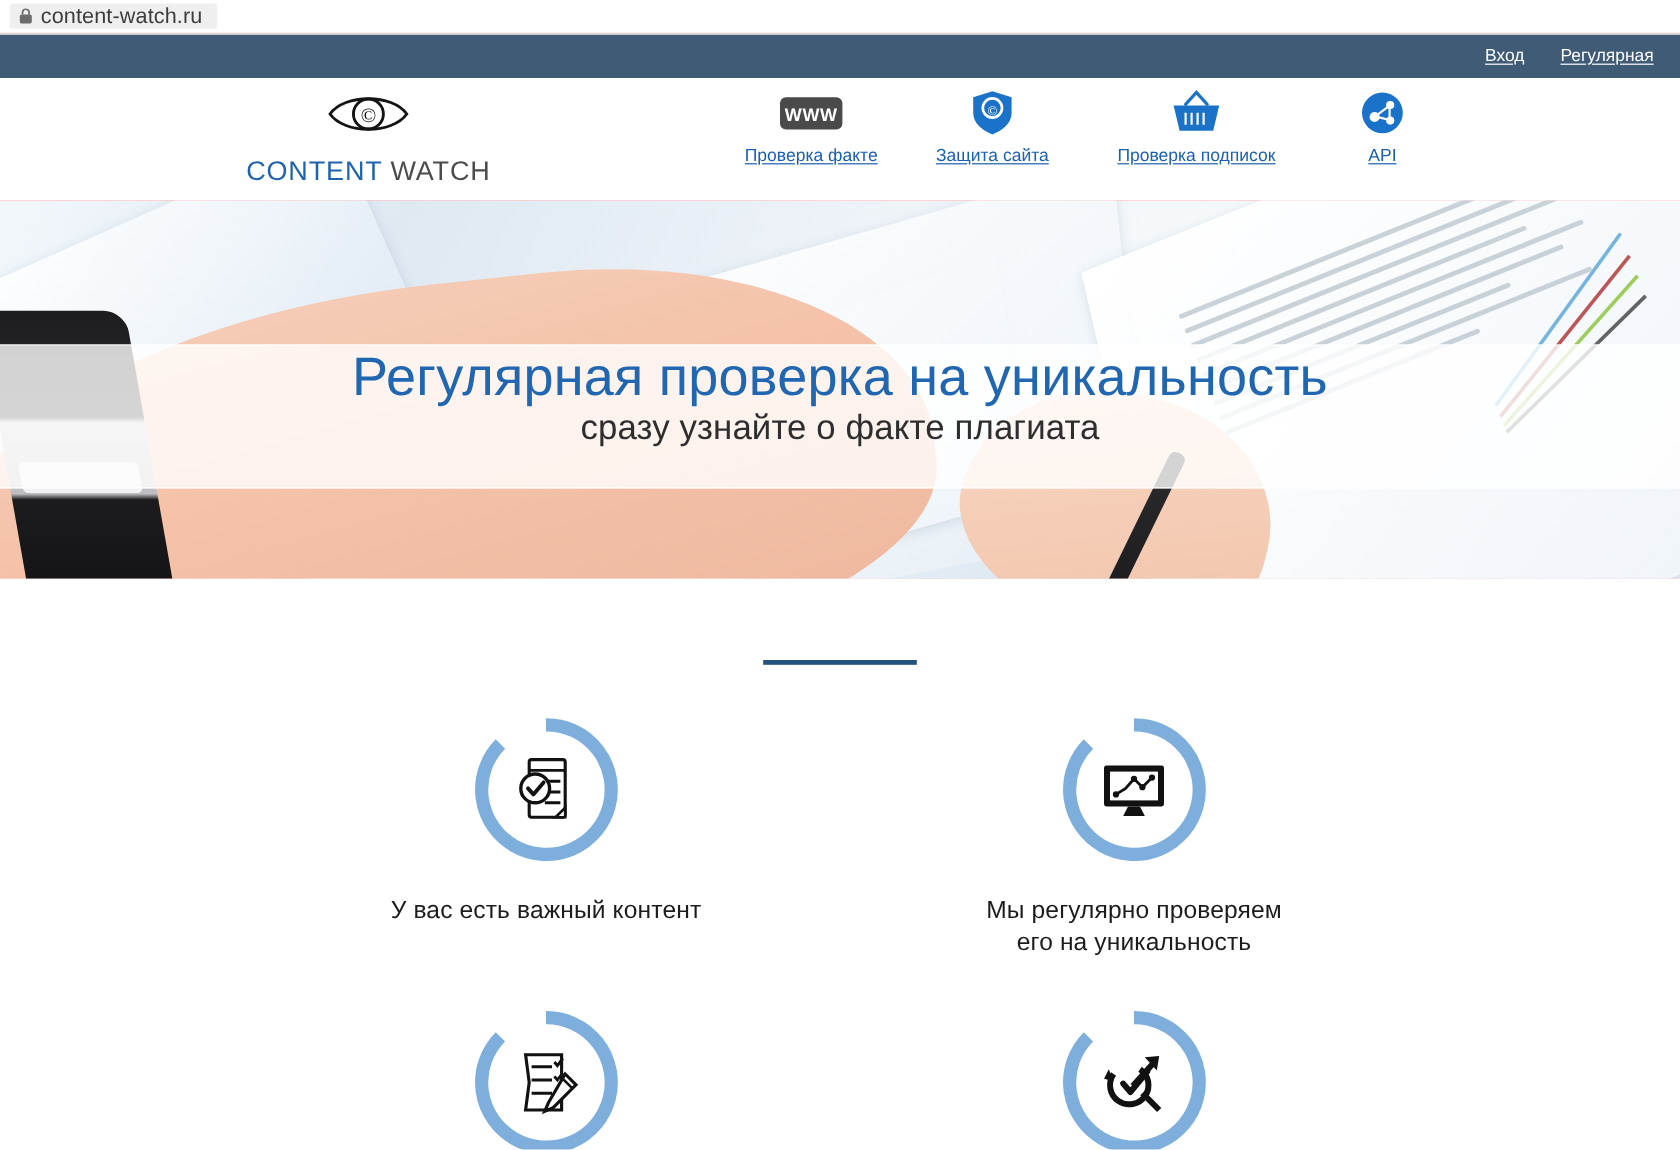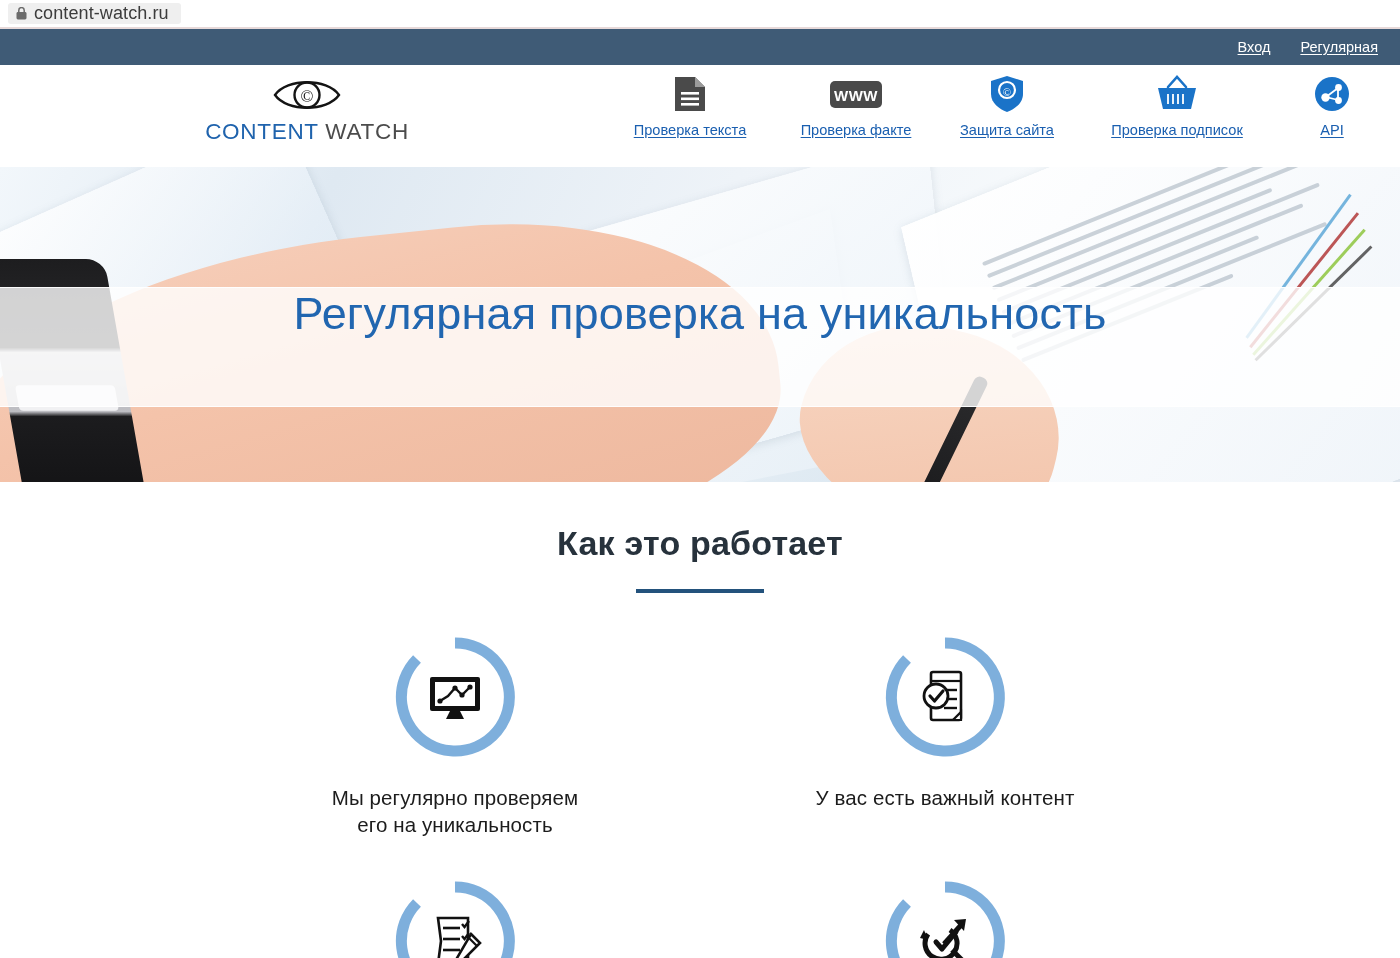--- a/index.html
+++ b/index.html
@@ -78,21 +78,21 @@
     left: 207px;
     top: 8px;
     width: 200px;
     display: flex;
     flex-direction: column;
     align-items: center;
     cursor: pointer;
   }
   .logo-mark { width: 68px; height: 44px; display: block; }
   .logo-word {
-    margin-top: 2px;
+    margin-top: 13px;
     font-size: 22.5px;
     letter-spacing: 0.7px;
     white-space: nowrap;
   }
   .logo-word .c1 { color: #1f63ad; font-weight: 400; }
   .logo-word .c2 { color: #4c4c4c; font-weight: 400; }
 
   .nav {
     position: absolute;
     left: 600px;
@@ -312,32 +312,20 @@
         <text x="34" y="28.5" font-family="Liberation Serif, serif" font-size="17" text-anchor="middle" fill="#141414">©</text>
       </svg>
     </span>
     <div class="logo-word">
       <span class="c1">CONTENT</span><span class="c2"> WATCH</span>
     </div>
   </div>
 
   <div class="nav">
 
-    <div class="nav-item ni-0">
-      <span class="nav-icon">
-        <svg width="34" height="38" viewBox="0 0 34 38">
-          <path d="M2 2h20l10 10v24H2z" fill="#4a4a4a"></path>
-          <path d="M22 2l10 10H22z" fill="#9b9b9b"></path>
-          <rect x="8" y="17" width="18" height="2.6" fill="#ffffff"></rect>
-          <rect x="8" y="22.5" width="18" height="2.6" fill="#ffffff"></rect>
-          <rect x="8" y="28" width="18" height="2.6" fill="#ffffff"></rect>
-        </svg>
-      </span>
-      <span class="nav-label">Проверка текста</span>
-    </div>
 
     <div class="nav-item ni-1">
       <span class="nav-icon">
         <svg width="54" height="38" viewBox="0 0 54 38">
           <rect x="1" y="6" width="52" height="27" rx="5" fill="#4a4a4a"></rect>
           <text x="27" y="25.5" font-family="Liberation Sans, sans-serif" font-size="15" font-weight="bold" text-anchor="middle" fill="#ffffff" letter-spacing="0.5">WWW</text>
         </svg>
       </span>
       <span class="nav-label">Проверка факте</span>
     </div>
@@ -422,48 +410,28 @@
     <div class="arm"></div>
     <div class="watch"></div>
     <div class="watch-buckle"></div>
 
     <div class="hand2"></div>
     <div class="pen"></div>
   </div>
   <div class="hero-overlay"></div>
   <div class="hero-text">
     <div class="hero-title">Регулярная проверка на уникальность</div>
+    <div class="hero-sub">сразу узнайте о факте плагиата</div>
   </div>
 </div>
 
 <div class="how">
-  <div class="how-title">Как это работает</div>
   <div class="how-rule"></div>
 
   <div class="steps">
-
-    <div class="step">
-      <div class="step-ring">
-        <svg class="ring" viewBox="0 0 128 128">
-          <path d="M64 10 A54 54 0 1 1 26 26" fill="none" stroke="#7eafdc" stroke-width="11" stroke-linecap="butt"></path>
-        </svg>
-        <svg class="glyph" viewBox="0 0 62 62">
-          <rect x="6" y="11" width="50" height="34" rx="2" fill="#111"></rect>
-          <rect x="11" y="16" width="40" height="24" fill="#ffffff"></rect>
-          <polyline points="16,35 24,30 31,22 38,29 46,21" fill="none" stroke="#111" stroke-width="2.4"></polyline>
-          <circle cx="16" cy="35" r="2.6" fill="#111"></circle>
-          <circle cx="31" cy="22" r="2.6" fill="#111"></circle>
-          <circle cx="38" cy="29" r="2.6" fill="#111"></circle>
-          <circle cx="46" cy="21" r="2.6" fill="#111"></circle>
-          <path d="M22 53 L26 45 H36 L40 53 Z" fill="#111"></path>
-        </svg>
-      </div>
-      <div class="step-label" style="white-space: pre-line;">Мы регулярно проверяем
-его на уникальность</div>
-    </div>
 
     <div class="step">
       <div class="step-ring">
         <svg class="ring" viewBox="0 0 128 128">
           <path d="M64 10 A54 54 0 1 1 26 26" fill="none" stroke="#7eafdc" stroke-width="11" stroke-linecap="butt"></path>
         </svg>
         <svg class="glyph" viewBox="0 0 62 62">
           <rect x="17" y="6" width="30" height="48" rx="2" fill="#ffffff" stroke="#111" stroke-width="2.6"></rect>
           <line x1="17" y1="15" x2="47" y2="15" stroke="#111" stroke-width="2.2"></line>
           <g stroke="#111" stroke-width="2.4">
@@ -478,20 +446,40 @@
       </div>
       <div class="step-label">У вас есть важный контент</div>
     </div>
 
     <div class="step">
       <div class="step-ring">
         <svg class="ring" viewBox="0 0 128 128">
           <path d="M64 10 A54 54 0 1 1 26 26" fill="none" stroke="#7eafdc" stroke-width="11" stroke-linecap="butt"></path>
         </svg>
         <svg class="glyph" viewBox="0 0 62 62">
+          <rect x="6" y="11" width="50" height="34" rx="2" fill="#111"></rect>
+          <rect x="11" y="16" width="40" height="24" fill="#ffffff"></rect>
+          <polyline points="16,35 24,30 31,22 38,29 46,21" fill="none" stroke="#111" stroke-width="2.4"></polyline>
+          <circle cx="16" cy="35" r="2.6" fill="#111"></circle>
+          <circle cx="31" cy="22" r="2.6" fill="#111"></circle>
+          <circle cx="38" cy="29" r="2.6" fill="#111"></circle>
+          <circle cx="46" cy="21" r="2.6" fill="#111"></circle>
+          <path d="M22 53 L26 45 H36 L40 53 Z" fill="#111"></path>
+        </svg>
+      </div>
+      <div class="step-label" style="white-space: pre-line;">Мы регулярно проверяем
+его на уникальность</div>
+    </div>
+
+    <div class="step">
+      <div class="step-ring">
+        <svg class="ring" viewBox="0 0 128 128">
+          <path d="M64 10 A54 54 0 1 1 26 26" fill="none" stroke="#7eafdc" stroke-width="11" stroke-linecap="butt"></path>
+        </svg>
+        <svg class="glyph" viewBox="0 0 62 62">
           <path d="M14 8 L44 8 L44 54 L14 54 L17 31 Z" fill="#ffffff" stroke="#111" stroke-width="2.6"></path>
           <g stroke="#111" stroke-width="2.6">
             <line x1="19" y1="18" x2="36" y2="18"></line>
             <line x1="19" y1="29" x2="36" y2="29"></line>
             <line x1="19" y1="40" x2="36" y2="40"></line>
           </g>
           <path d="M38 14 l2.5 3 L45 11" fill="none" stroke="#111" stroke-width="2.4"></path>
           <path d="M38 26 l2.5 3 L45 23" fill="none" stroke="#111" stroke-width="2.4"></path>
           <path d="M47 24 L56 33 L37 52 L30 55 L33 48 Z" fill="#ffffff" stroke="#111" stroke-width="2.6"></path>
           <line x1="44" y1="27" x2="53" y2="36" stroke="#111" stroke-width="2.2"></line>

